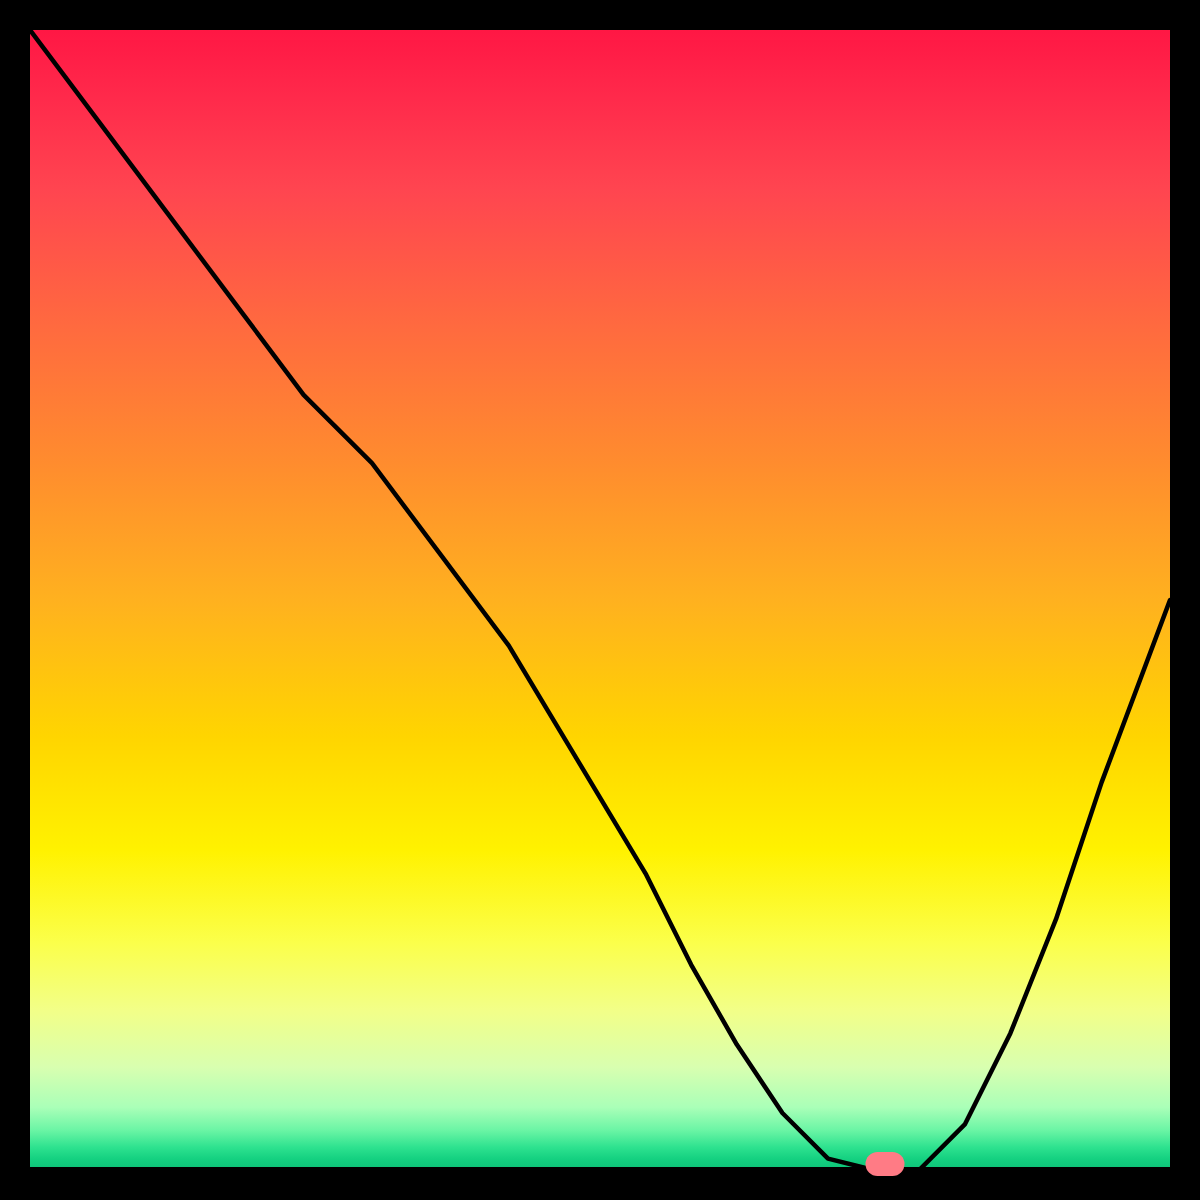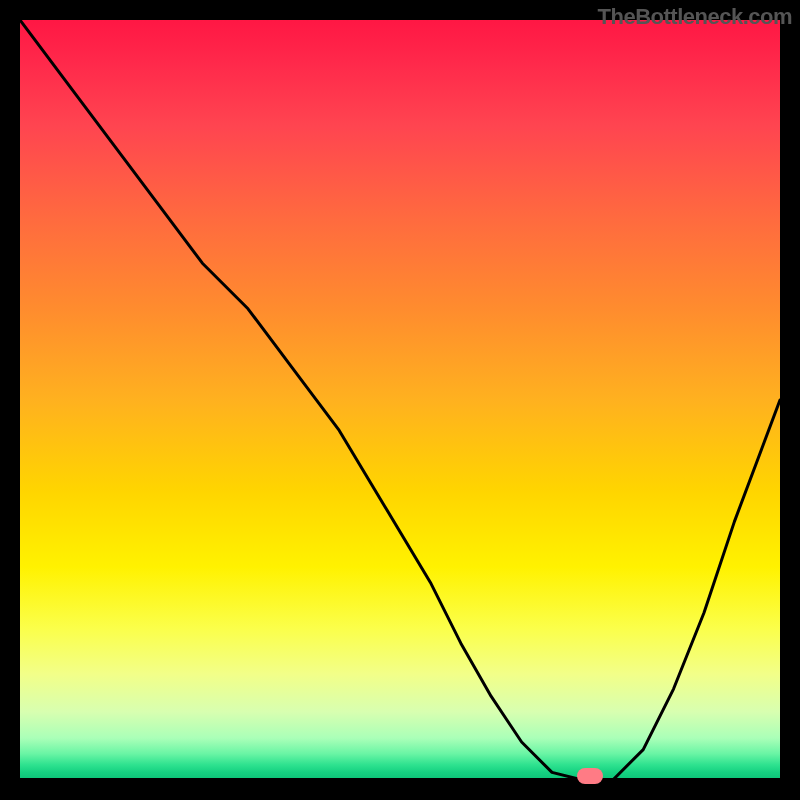--- a/index.html
+++ b/index.html
@@ -76,21 +76,20 @@
     background: #ff7b85;
     z-index: 3;
     transform: translate(-50%, -50%);
   }
 </style>
 </head>
 <body>
 
 <div class="frame">
 
-  <div class="watermark">TheBottleneck.com</div>
 
   <div class="plot-area">
     <div class="gradient"></div>
 
     <svg class="curve" viewBox="0 0 760 760" preserveAspectRatio="none">
       <path id="curve-path" fill="none" stroke="#000" stroke-width="3" stroke-linejoin="round" stroke-linecap="round" d="M0.0 0.0 L45.6 60.8 L91.2 121.6 L136.8 182.4 L182.4 243.2 L228.0 288.8 L273.6 349.6 L319.2 410.4 L364.8 486.4 L410.4 562.4 L440.8 623.2 L471.2 676.4 L501.6 722.0 L532.0 752.4 L562.4 760.0 L592.8 760.0 L623.2 729.6 L653.6 668.8 L684.0 592.8 L714.4 501.6 L760.0 380.0"></path>
       <line x1="0" y1="759" x2="760" y2="759" stroke="#000" stroke-width="2"></line>
     </svg>
 
     <div id="marker" class="marker" style="left: 570px; top: 756px;"></div>

